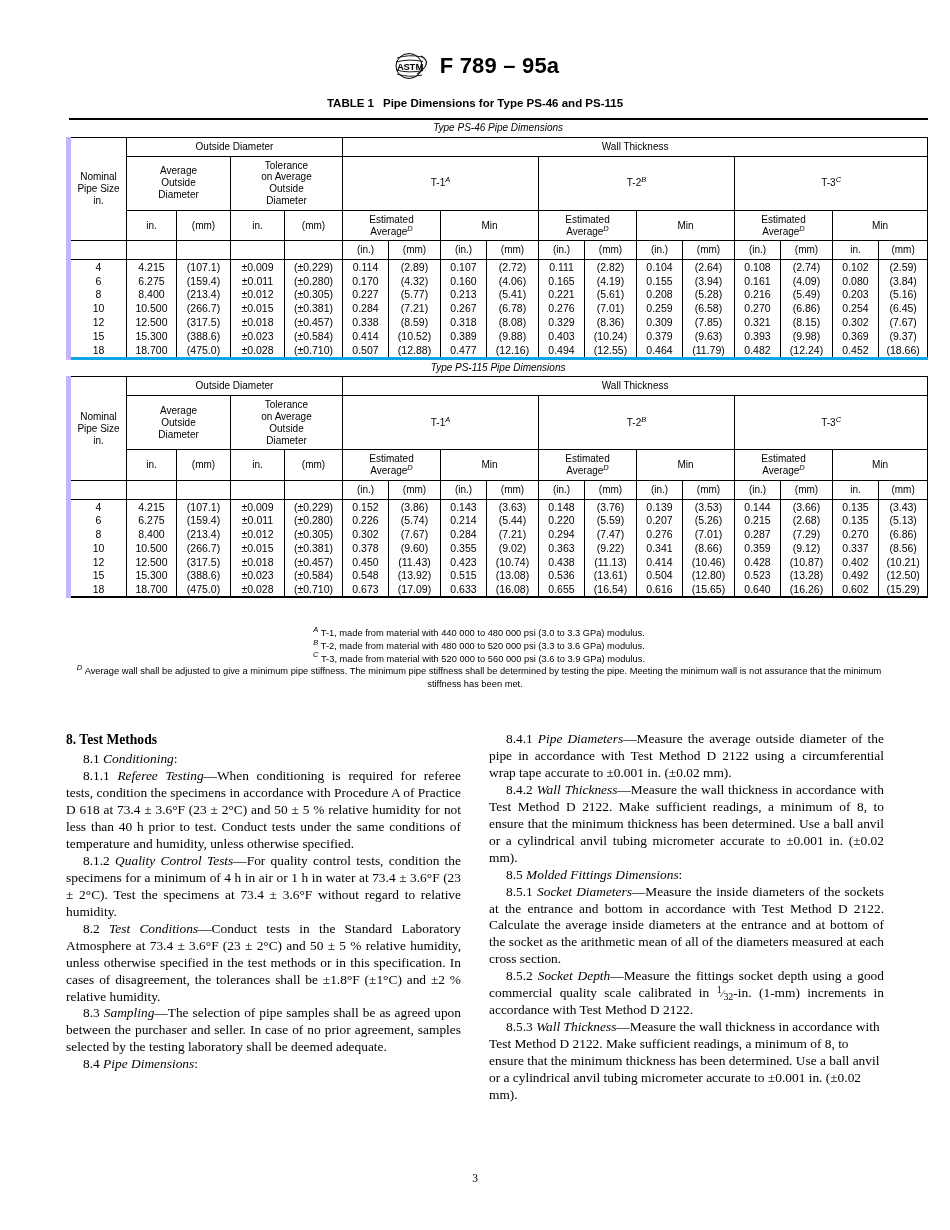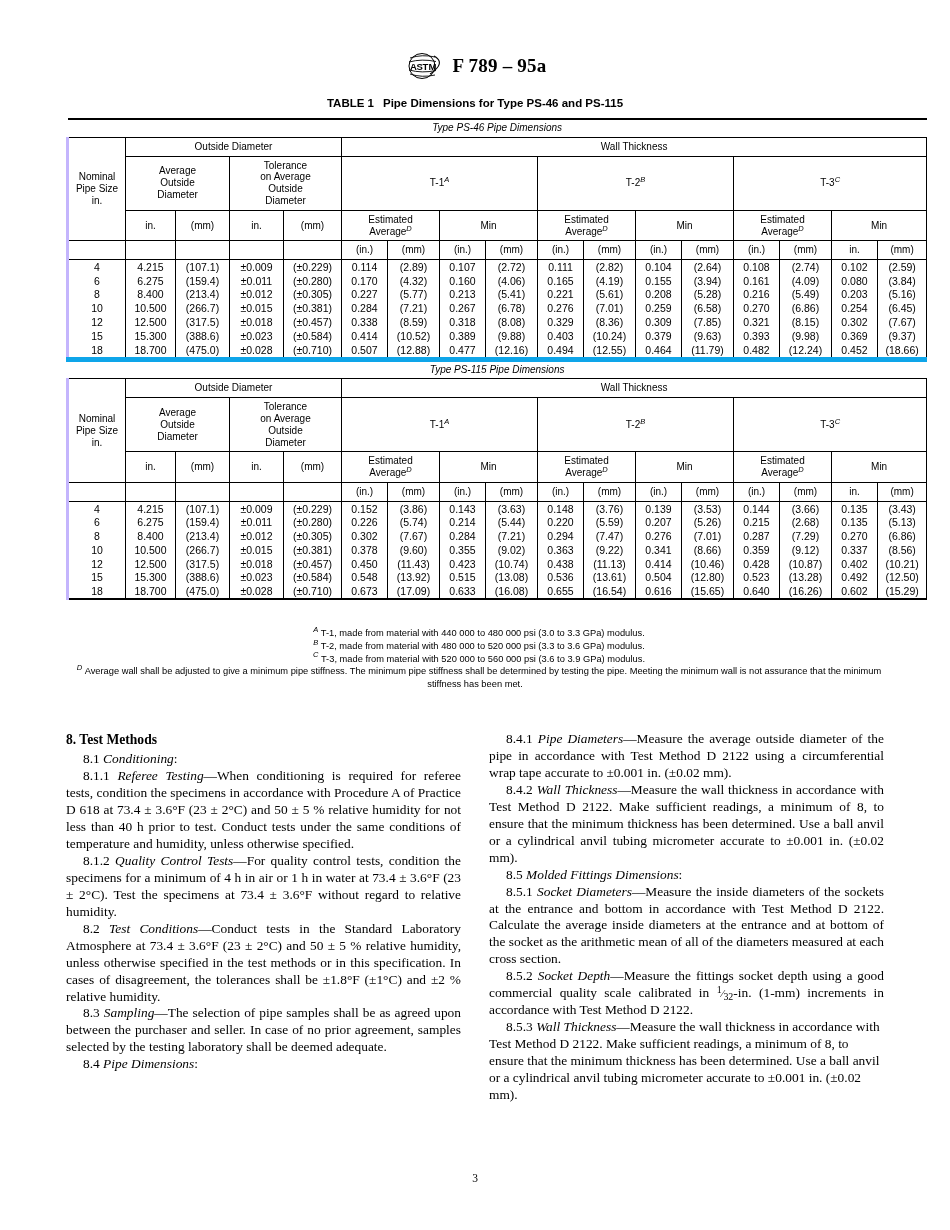--- a/index.html
+++ b/index.html
@@ -36,23 +36,23 @@
     justify-content: center;
     gap: 9px;
   }
   .astm-logo {
     display: inline-block;
     width: 40px;
     height: 28px;
     line-height: 0;
   }
   .doc-number {
-    font-family: Liberation Serif, serif;
+    font-family: Liberation Sans, sans-serif;
     font-weight: bold;
-    font-size: 19px;
+    font-size: 22px;
     letter-spacing: 0.2px;
   }
 
   
   .table-title {
     position: absolute;
     left: 0;
     top: 97px;
     width: 950px;
     text-align: center;
@@ -79,23 +79,23 @@
   table.dim td, table.dim th {
     padding: 0;
     vertical-align: middle;
     font-weight: normal;
     text-align: center;
     line-height: 1.18;
   }
   
   .bt-thick { border-top: 2px solid #000; }
   .bb-thick { border-bottom: 2px solid #000; }
-  .bt-thin  { border-top: 5px solid #0ea5e9; margin-top: 12px; }
+  .bt-thin  { border-top: 3px solid #0ea5e9; margin-top: 12px; }
   .bb-thin  { border-bottom: 1px solid #000; }
-  .bl-thin  { border-left: 3px solid #c4b5fd; }
+  .bl-thin  { border-left: 5px solid #c4b5fd; }
   .br-thin  { border-right: 1px solid #000; }
 
   .section-band {
     font-style: italic;
     font-size: 10px;
     padding: 2px 0 3px 0 !important;
   }
   .hdr-cell { padding: 3px 2px !important; }
   .hdr-tall { height: 52px; }
   .unit-row td { padding: 3px 2px !important; }

